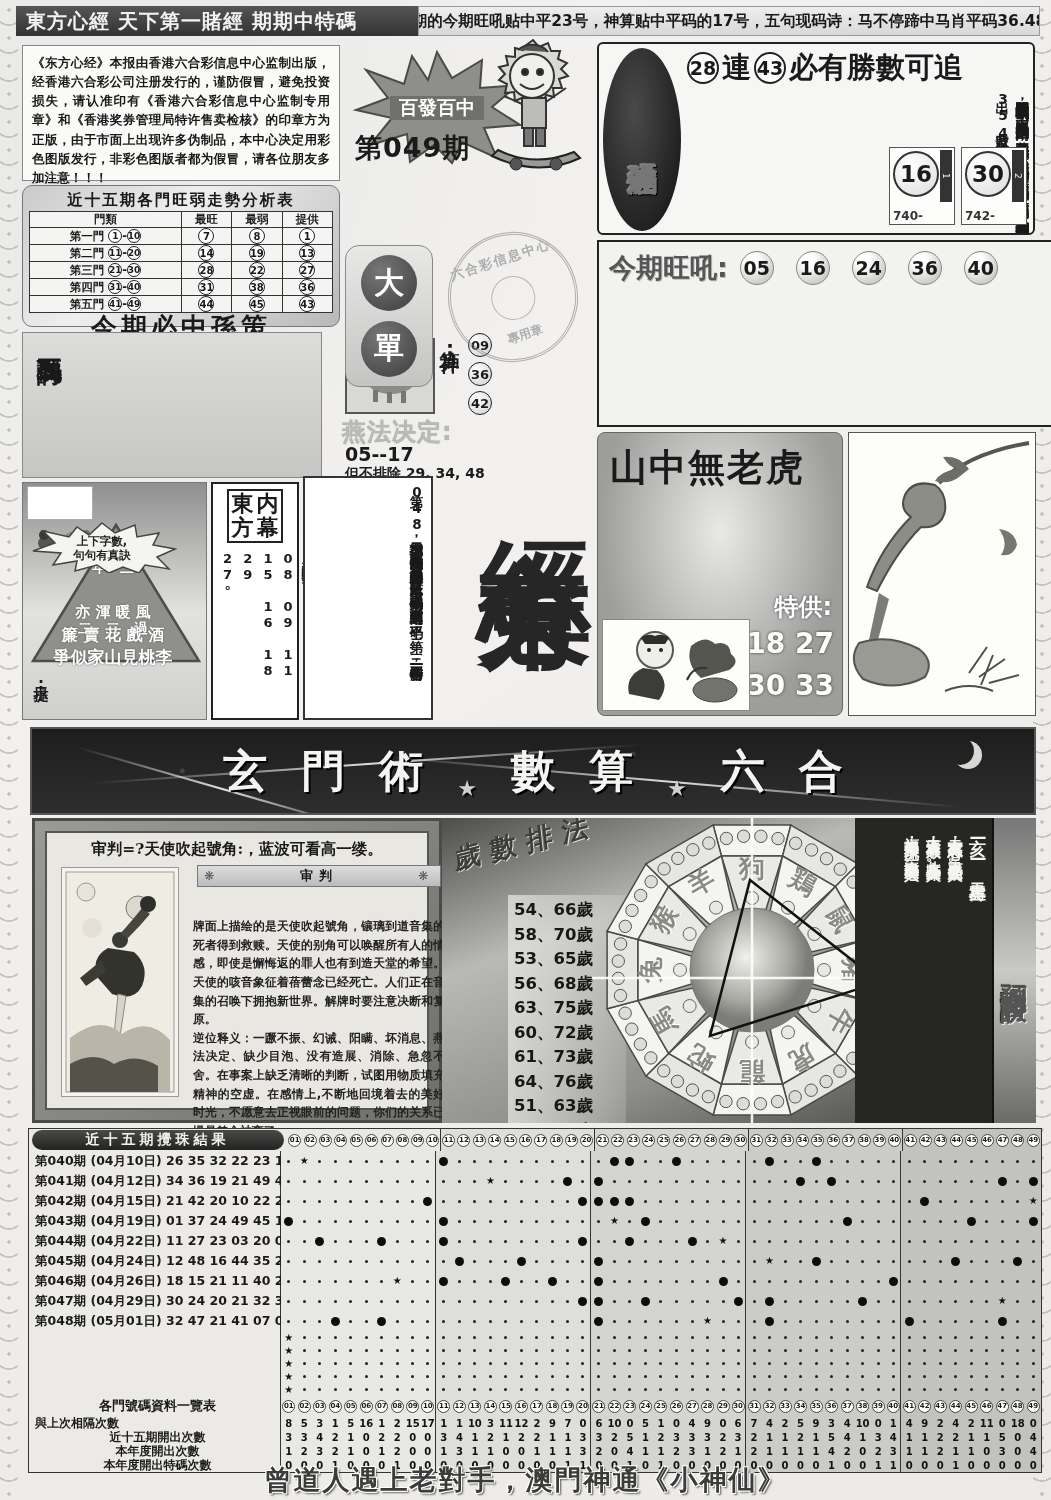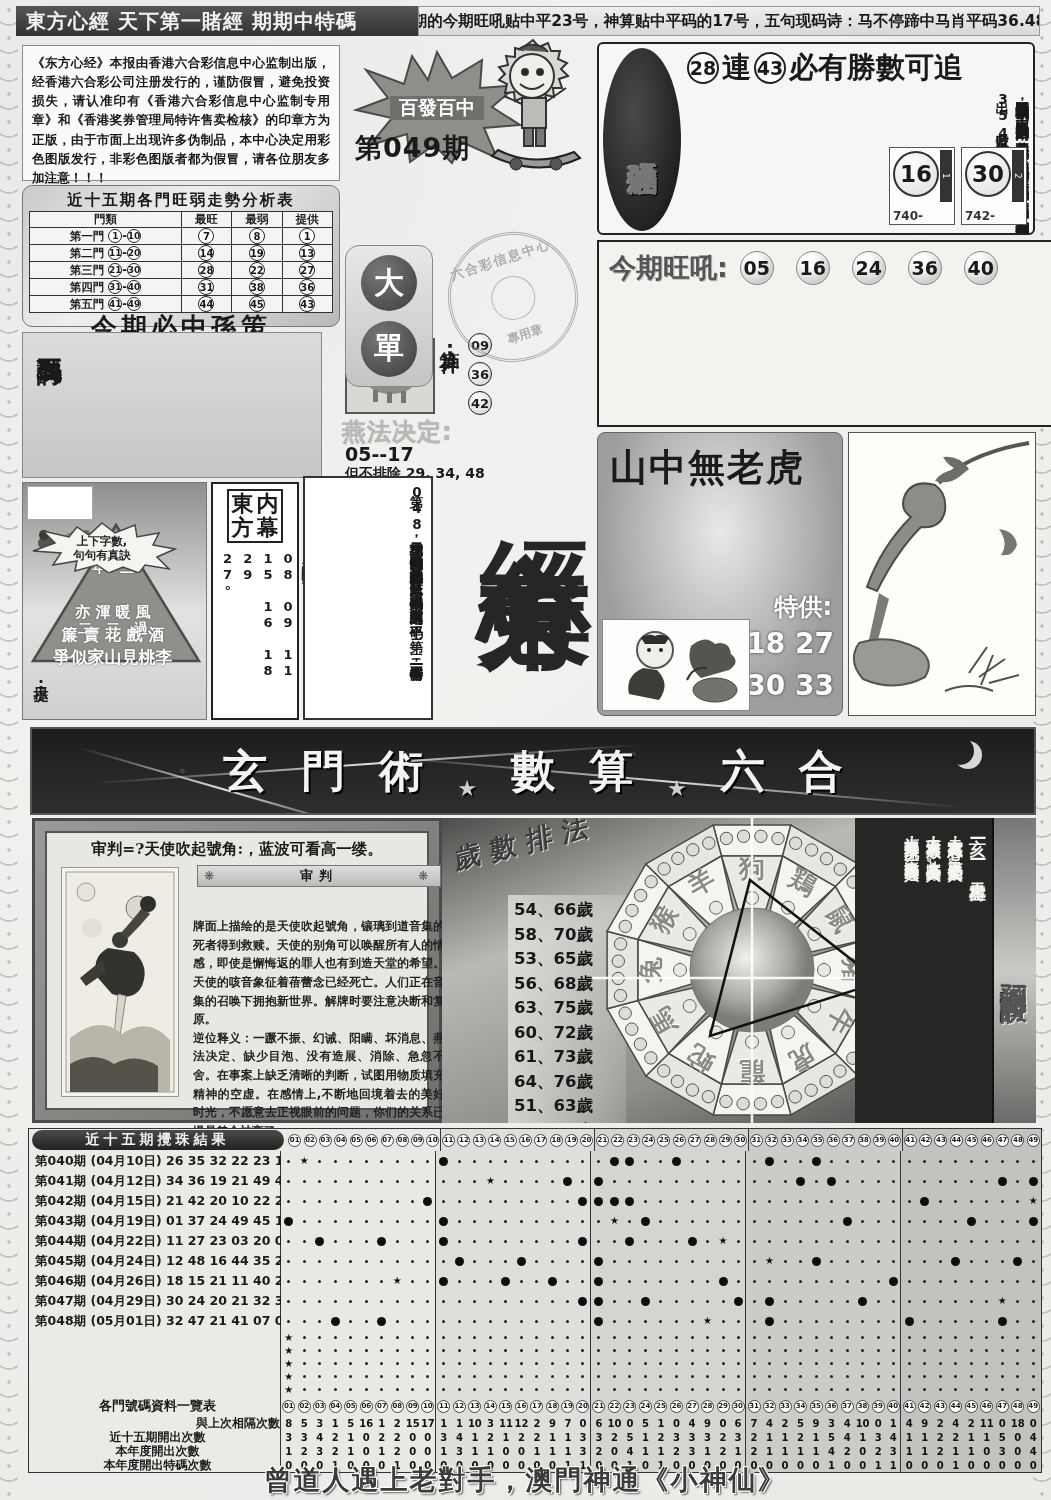--- a/index.html
+++ b/index.html
@@ -3078,21 +3078,21 @@
           <div class="bt-cell b4">
             <span class="hcn">48</span>
           </div>
           <div class="bt-cell b4">
             <span class="hcn">49</span>
           </div>
         </div>
       </div>
       <div class="bt-row" style="height: 14px;">
         <div class="bt-label ">
-          <span style="flex:1;text-align:right;font-size:12px;">與上次相隔次數</span>
+          <span style="flex:1;text-align:left;font-size:12px;">與上次相隔次數</span>
         </div>
         <div class="bt-cells">
           <div class="bt-cell b0">
             <span class="numcell">8</span>
           </div>
           <div class="bt-cell b0">
             <span class="numcell">5</span>
           </div>
           <div class="bt-cell b0">
             <span class="numcell">3</span>

